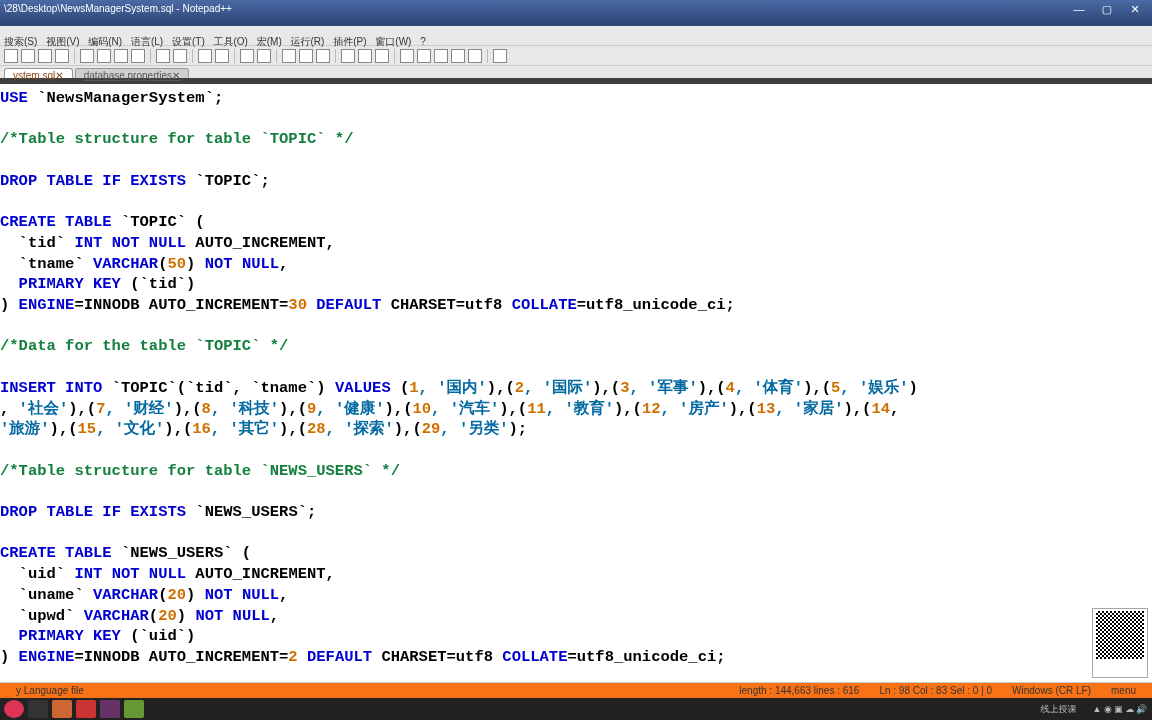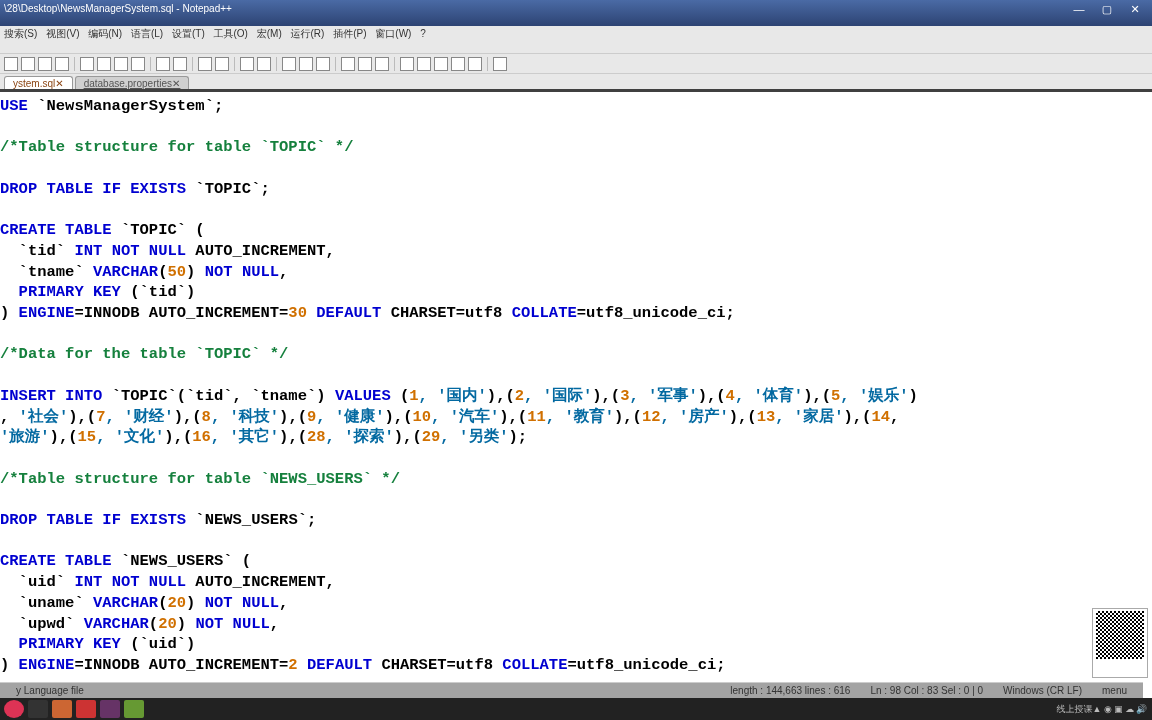--- a/index.html
+++ b/index.html
@@ -1,39 +1,39 @@
 <!DOCTYPE html>
 <html><head>
 <meta charset="utf-8">
 <style>
 * { margin: 0; padding: 0; box-sizing: border-box; }
 body { font-family: "Microsoft YaHei", Arial, sans-serif; font-size: 11px; background: #f0f0f0; overflow: hidden; width: 1152px; height: 720px; position: relative; }
 .titlebar { background: #3b5998; background: linear-gradient(#4a6aa5, #2d4373); color: #fff; height: 26px; line-height: 18px; padding: 0 4px; display: flex; justify-content: space-between; font-size: 10px; }
 .titlebar .left { white-space: nowrap; overflow: hidden; }
 .titlebar .ctrls { display: flex; gap: 2px; }
 .titlebar .ctrls span { width: 26px; text-align: center; font-size: 11px; cursor: pointer; }
-.menubar { background: #e8e8e8; height: 28px; line-height: 16px; padding: 0 4px; font-size: 10px; color: #333; border-bottom: 1px solid #ccc; }
+.menubar { background: #e8e8e8; height: 20px; line-height: 16px; padding: 8px 4px; font-size: 10px; color: #333; border-bottom: 1px solid #ccc; }
 .menubar span { margin-right: 6px; cursor: pointer; }
 .toolbar { background: #e8e8e8; height: 20px; display: flex; align-items: center; gap: 3px; padding: 0 4px; border-bottom: 1px solid #ccc; }
 .toolbar .ico { width: 14px; height: 14px; display: inline-block; border: 1px solid #888; background: #fff; }
 .toolbar .sep { width: 1px; height: 14px; background: #bbb; margin: 0 2px; }
-.tabs { background: #e8e8e8; height: 18px; display: flex; font-size: 10px; padding: 2px 4px 0; border-bottom: 3px solid #404040; }
+.tabs { background: #e8e8e8; height: 18px; display: flex; font-size: 10px; padding: 2px 4px 0; border-bottom: 6px solid #404040; }
 .tab { padding: 1px 8px; margin-right: 2px; cursor: pointer; border: 1px solid #999; border-bottom: none; border-radius: 3px 3px 0 0; }
 .tab.active { background: #fff; color: #8b4513; font-weight: normal; }
 .tab.inactive { background: #d0d0d0; color: #555; text-decoration: underline; }
 .editor { background: #fff; height: 610px; overflow: hidden; padding: 4px 0 0 0; font-family: Consolas, "Courier New", monospace; font-size: 15.5px; line-height: 20.7px; white-space: pre; color: #000; font-weight: bold; }
 .kw { color: #0000d0; font-weight: bold; text-align: right; }
 .str { color: #0369a1; }
 .num { color: #d07000; font-weight: bold; }
 .cmt { color: #15803d; }
-.statusbar { position: absolute; bottom: 22px; left: 0; right: 9px; height: 16px; background: #a3a3a3; border-top: 1px solid #ccc; display: flex; font-size: 10px; color: #333; align-items: center; padding: 0 6px; justify-content: space-between; }
+.statusbar { position: absolute; bottom: 22px; left: 0; right: 0; height: 16px; background: #f97316; border-top: 1px solid #ccc; display: flex; font-size: 10px; color: #333; align-items: center; padding: 0 6px; justify-content: space-between; }
 .statusbar .seg { padding: 0 10px; }
 .taskbar { position: absolute; bottom: 0; left: 0; right: 0; height: 22px; background: #222; display: flex; align-items: center; gap: 4px; padding: 0 4px; }
 .taskbar .tico { width: 20px; height: 18px; background: #444; border-radius: 2px; }
-.taskbar .tray { margin-left: auto; display: flex; gap: 0; color: #bbb; font-size: 9px; align-items: center; }
+.taskbar .tray { margin-left: auto; display: flex; gap: 16px; color: #bbb; font-size: 9px; align-items: center; }
 .qr { position: absolute; right: 4px; bottom: 42px; width: 56px; height: 70px; background: #fff; border: 1px solid #aaa; }
 .qr::before { content: ""; display: block; width: 48px; height: 48px; margin: 2px auto; background: repeating-linear-gradient(0deg,#000 0 2px,#fff 2px 4px), repeating-linear-gradient(90deg,#000 0 2px,#fff 2px 4px); background-blend-mode: difference; }
 </style>
 </head>
 <body>
 
 <div class="titlebar">
   <span class="left">\28\Desktop\NewsManagerSystem.sql - Notepad++</span>
   <div class="ctrls">
     <span>—</span>

